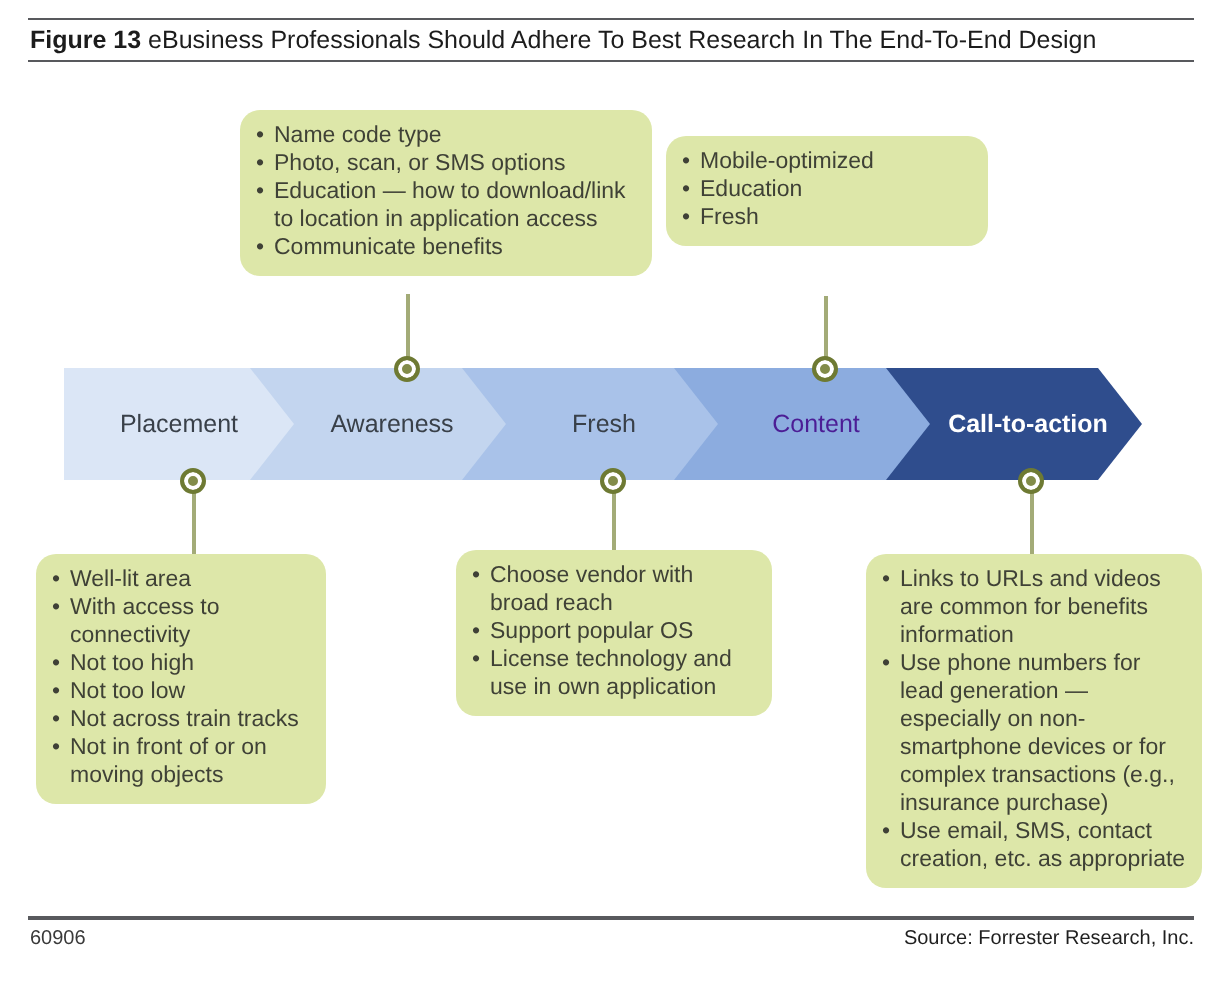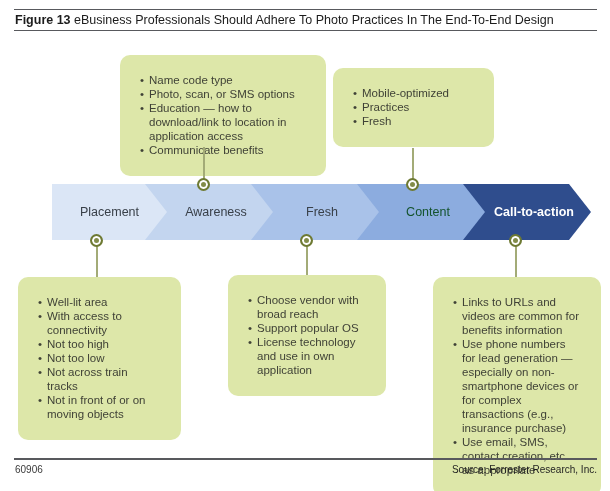--- a/index.html
+++ b/index.html
@@ -24,34 +24,34 @@
   #rule-footer{top:458px;}
   .title{position:absolute;top:13px;left:15px;font-size:12.5px;line-height:15px;color:var(--ink);white-space:nowrap;}
   .title b{font-weight:bold;}
   .canvas{position:absolute;top:31px;left:0;width:610px;height:427px;}
 
   
   .callout{
     position:absolute;background:var(--callout-bg);border-radius:10px;
     padding:6px 8px 7px 8px;box-sizing:border-box;color:var(--callout-text);
   }
-  .bullets{margin:12px;padding:0;list-style:none;font-size:11.5px;line-height:14px;}
+  .bullets{margin:0;padding:0;list-style:none;font-size:11.5px;line-height:14px;}
   .bullets li{position:relative;padding-left:9px;}
   .bullets li::before{content:"\2022";position:absolute;left:0;top:0;}
 
   
   .connector{position:absolute;width:1.5px;background:var(--connector);}
   .dot{
     position:absolute;width:13px;height:13px;border-radius:50%;box-sizing:border-box;
     background:var(--dot-fill);border:2.5px solid var(--dot-ring);
     box-shadow:inset 0 0 0 2px #ffffff;z-index:8;
   }
 
   
-  .band{position:absolute;left:52px;top:153px;height:44px;display:flex;align-items:stretch;}
+  .band{position:absolute;left:32px;top:153px;height:44px;display:flex;align-items:stretch;}
   .chev{
     height:56px;display:flex;align-items:center;justify-content:center;
     clip-path:polygon(0 0, calc(100% - 22px) 0, 100% 50%, calc(100% - 22px) 100%, 0 100%);
     font-size:12.5px;color:var(--band-label);box-sizing:border-box;
   }
   .chev:first-child{width:115px;z-index:5;}
   .chev:nth-child(n+2){width:128px;margin-left:-22px;padding-left:14px;}
   .chev:nth-child(2){z-index:4;text-align:center;}
   .chev:nth-child(3){z-index:3;}
   .chev:nth-child(4){z-index:2;}
@@ -60,73 +60,73 @@
   
   .footer-left{position:absolute;top:464px;left:15px;font-size:10px;color:#3a3a3a;}
   .footer-right{position:absolute;top:464px;right:13px;font-size:10px;color:#1f1f1f;}
 </style>
 </head>
 <body>
 
 <div class="page">
 
   <div class="hrule" id="rule-top"></div>
-  <div class="title"><b>Figure 13</b><span> eBusiness Professionals Should Adhere To Photo Practices In The End-To-End Design</span></div>
+  <div class="title"><b>Figure 13</b><span> eBusiness Professionals Should Adhere To Best Research In The End-To-End Design</span></div>
   <div class="hrule" id="rule-title"></div>
 
   <div class="canvas">
 
     <div class="callout" style="left:120px;top:24px;width:206px;">
       <ul class="bullets">
         <li>Name code type</li>
         <li>Photo, scan, or SMS options</li>
         <li>Education — how to download/link to location in application access</li>
         <li>Communicate benefits</li>
       </ul>
     </div>
 
     <div class="callout" style="left:333px;top:37px;width:161px;">
       <ul class="bullets">
         <li>Mobile-optimized</li>
-        <li>Practices</li>
+        <li>Education</li>
         <li>Fresh</li>
       </ul>
     </div>
 
     <div class="connector" style="left:203px;top:116px;height:38px;"></div>
     <div class="connector" style="left:412px;top:117px;height:37px;"></div>
     <div class="connector" style="left:96px;top:208px;height:38px;"></div>
     <div class="connector" style="left:306px;top:208px;height:36px;"></div>
     <div class="connector" style="left:515px;top:208px;height:38px;"></div>
 
     <div class="band">
       <div class="chev" style="background: rgb(219, 230, 246); color: rgb(57, 64, 73);">
           <span>Placement</span>
         </div>
       <div class="chev" style="background: rgb(195, 213, 239); color: rgb(57, 64, 73);">
           <span>Awareness</span>
         </div>
       <div class="chev" style="background: rgb(169, 194, 233); color: rgb(57, 64, 73);">
           <span>Fresh</span>
         </div>
-      <div class="chev" style="background: rgb(140, 172, 223); color: #14532d;">
+      <div class="chev" style="background: rgb(140, 172, 223); color: #4c1d95;">
           <span>Content</span>
         </div>
       <div class="chev" style="background: rgb(47, 77, 141); color: rgb(255, 255, 255);">
           <span>Call-to-action</span>
         </div>
     </div>
 
     <div class="dot" style="left:197px;top:147px;"></div>
     <div class="dot" style="left:406px;top:147px;"></div>
     <div class="dot" style="left:90px;top:203px;"></div>
     <div class="dot" style="left:300px;top:203px;"></div>
     <div class="dot" style="left:509px;top:203px;"></div>
 
-    <div class="callout" style="left:18px;top:246px;width:163px;">
+    <div class="callout" style="left:18px;top:246px;width:145px;">
       <ul class="bullets">
         <li>Well-lit area</li>
         <li>With access to connectivity</li>
         <li>Not too high</li>
         <li>Not too low</li>
         <li>Not across train tracks</li>
         <li>Not in front of or on moving objects</li>
       </ul>
     </div>
 

